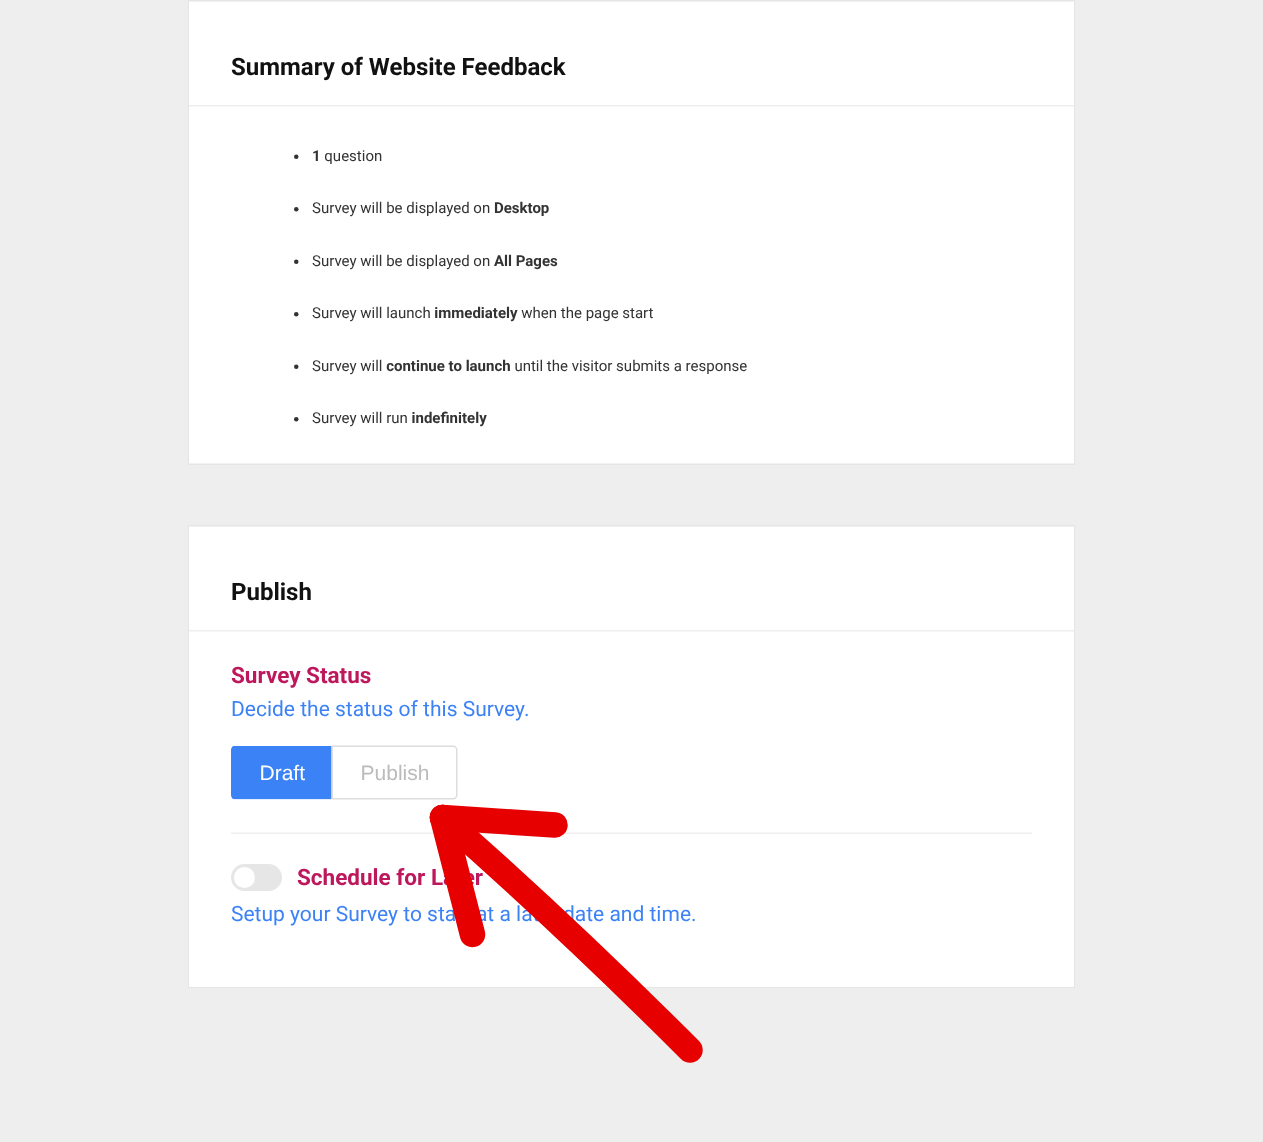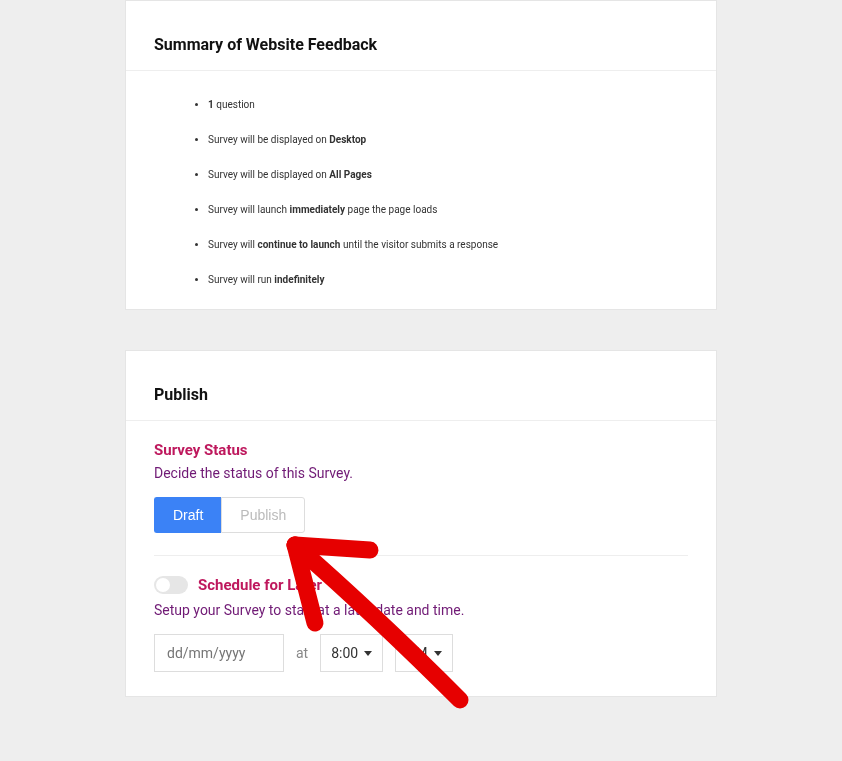--- a/index.html
+++ b/index.html
@@ -39,21 +39,21 @@
   ul.summary-list li:last-child { margin-bottom: 0; }
   ul.summary-list li b { font-weight: 700; }
   .section-title {
     font-size: 15px;
     font-weight: 700;
     color: #be185d;
     margin-bottom: 6px;
   }
   .section-desc {
     font-size: 14px;
-    color: #701a75;
+    color: #3b82f6;
     margin-bottom: 16px;
   }
   .btn-group { display: inline-flex; margin-bottom: 22px; }
   .btn-seg {
     padding: 9px 18px;
     font-size: 14px;
     border: 1px solid #ddd;
     background: #fff;
     color: #bbb;
     cursor: pointer;
@@ -127,21 +127,21 @@
 
 <div class="card summary-card">
   <div class="card-header">
     <h2>Summary of Website Feedback</h2>
   </div>
   <div class="card-body">
     <ul class="summary-list">
       <li><span></span><b>1</b><span> question</span></li>
       <li><span>Survey will be displayed on </span><b>Desktop</b><span></span></li>
       <li><span>Survey will be displayed on </span><b>All Pages</b><span></span></li>
-      <li><span>Survey will launch </span><b>immediately</b><span> page the page loads</span></li>
+      <li><span>Survey will launch </span><b>immediately</b><span> when the page start</span></li>
       <li><span>Survey will </span><b>continue to launch</b><span> until the visitor submits a response</span></li>
       <li><span>Survey will run </span><b>indefinitely</b><span></span></li>
     </ul>
   </div>
 </div>
 
 <div class="card publish-card">
   <div class="card-header">
     <h2>Publish</h2>
   </div>
@@ -151,32 +151,20 @@
     <div class="btn-group">
       <button class="btn-seg active">Draft</button>
       <button class="btn-seg">Publish</button>
     </div>
     <hr class="divider">
     <div class="schedule-row">
       <div class="toggle"></div>
       <div class="section-title" style="margin-bottom:0">Schedule for Later</div>
     </div>
     <div class="section-desc">Setup your Survey to start at a later date and time.</div>
-    <div class="controls-row">
-      <input class="input-date" placeholder="dd/mm/yyyy" style="">
-      <span class="at-text">at</span>
-      <div class="select-box">
-        <span>8:00</span>
-        <span class="caret"></span>
-      </div>
-      <div class="select-box">
-        <span>AM</span>
-        <span class="caret"></span>
-      </div>
-    </div>
   </div>
 </div>
 
 <svg class="arrow-overlay" width="210" height="230">
   <g fill="none" stroke="#e60000" stroke-width="17" stroke-linecap="round" stroke-linejoin="round">
     <path d="M 185 205 Q 100 120 20 50"></path>
     <path d="M 20 50 L 95 55"></path>
     <path d="M 20 50 L 40 128"></path>
   </g>
 </svg>

